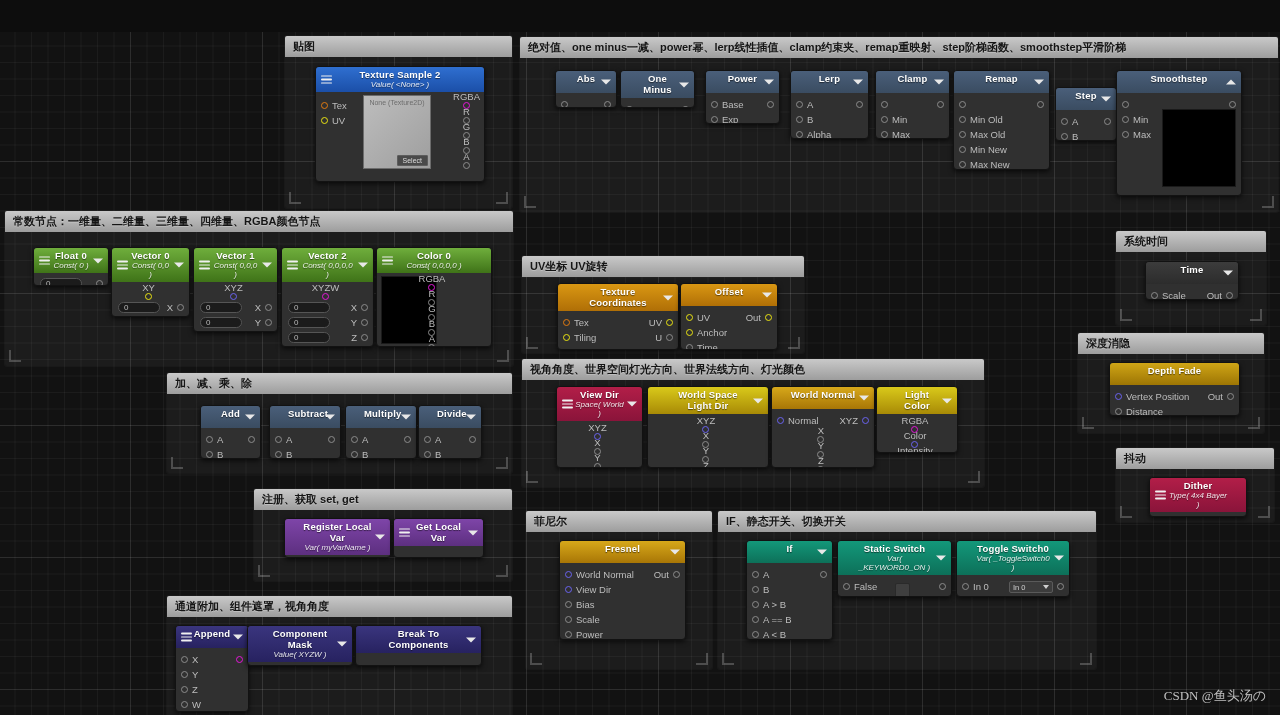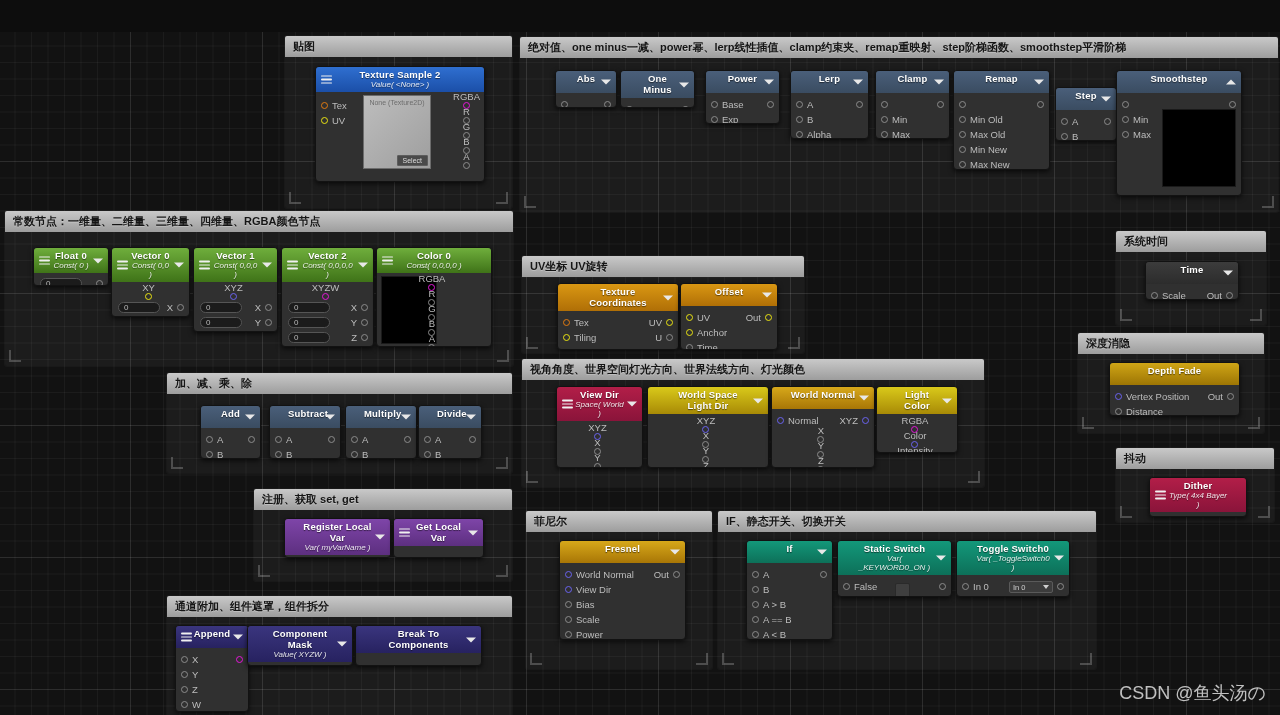--- a/index.html
+++ b/index.html
@@ -129,21 +129,21 @@
   .dropdown{
     height:12px;width:44px;background:#3c3c3c;border:1px solid #5a5a5a;border-radius:2px;
     font-size:7.5px;color:#d0d0d0;line-height:11px;padding-left:3px;position:relative;box-sizing:border-box;
   }
   .dropdown::after{
     content:"";position:absolute;right:3px;top:3px;
     border-left:3px solid transparent;border-right:3px solid transparent;border-top:4px solid #cfcfcf;
   }
 
   .watermark{
-    position:absolute;right:14px;bottom:10px;color:#cfcfcf;font-size:18px;opacity:.92;
+    position:absolute;right:14px;bottom:10px;color:#cfcfcf;font-size:13px;opacity:.92;font-family:Liberation Serif, serif;
   }
 </style>
 </head>
 <body>
 
 <div id="canvas">
 
   <div class="group" style="left:285px;top:4px;width:227px;height:172px;">
     <div class="group-title">贴图</div>
     <div class="group-body">
@@ -1028,21 +1028,21 @@
           <div class="port-row row-l">
 
             <span class="plabel">In 1</span>
           </div>
         </div>
       </div>
     </div>
   </div>
 
   <div class="group" style="left:167px;top:564px;width:345px;height:143px;">
-    <div class="group-title">通道附加、组件遮罩，组件拆分</div>
+    <div class="group-title">通道附加、组件遮罩，视角角度</div>
     <div class="group-body">
       <div class="corner"></div>
       <div class="corner r"></div>
 
       <div class="node" style="left:8px;top:8px;width:72px;height:85px;">
         <div class="node-head h-indigo">
           <span class="hamburger">
               <i></i>
               <i></i>
               <i></i>

